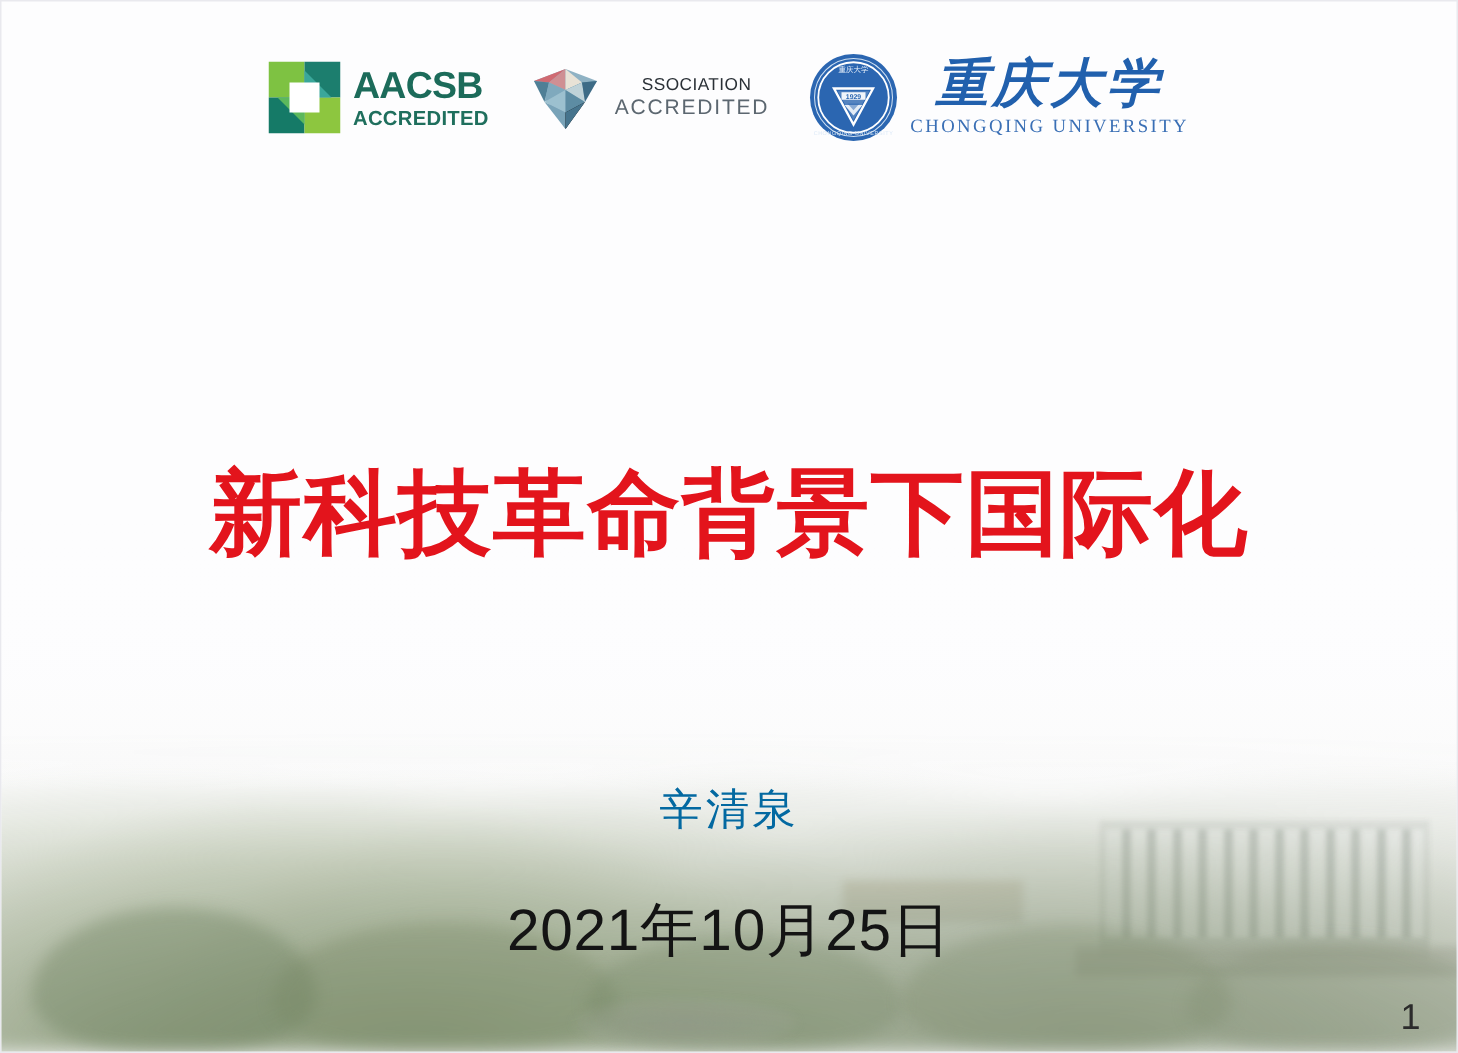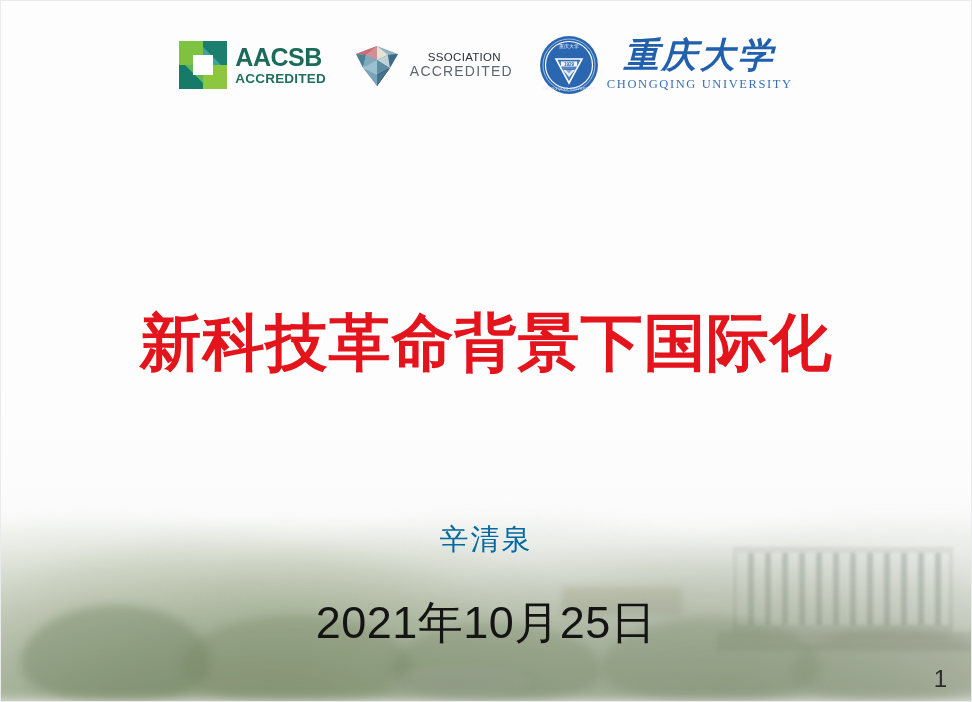--- a/index.html
+++ b/index.html
@@ -253,21 +253,21 @@
     color: #0369a1;
     letter-spacing: 2px;
     z-index: 6;
   }
   .date {
     position: absolute;
     top: 592px;
     left: 0;
     right: 0;
     text-align: center;
-    font-size: 45px;
+    font-size: 39px;
     color: #141414;
     letter-spacing: 0.5px;
     z-index: 6;
   }
 
   
   .page-number {
     position: absolute;
     right: 24px;
     bottom: 8px;

